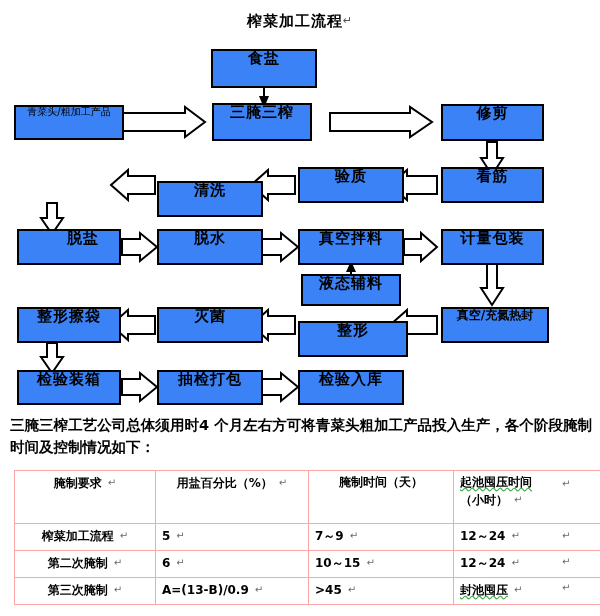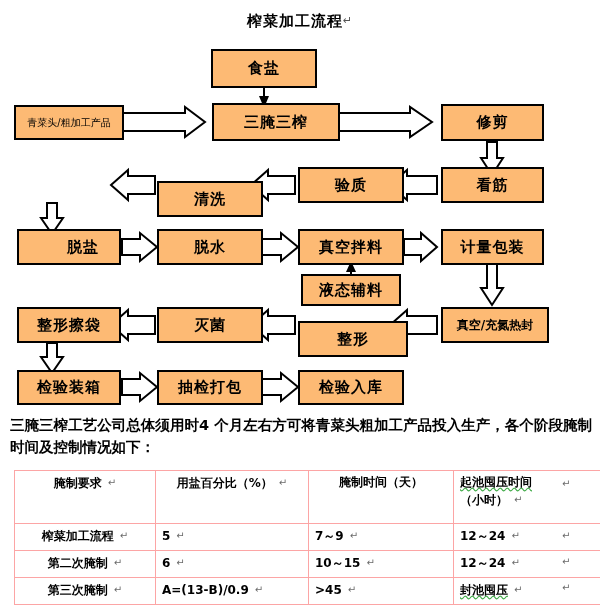--- a/index.html
+++ b/index.html
@@ -47,23 +47,22 @@
     left: 0;
     top: 0;
     width: 600px;
     height: 410px;
   }
 
   .node {
     position: absolute;
     box-sizing: border-box;
     border: 2px solid #000000;
-    background: #fdba74;
+    background: #3b82f6;
     display: flex;
-    align-items: center;
     justify-content: center;
     font-weight: bold;
     font-size: 15px;
     letter-spacing: 1px;
     line-height: 1;
     z-index: 2;
   }
   .node.small {
     font-size: 10px;
     letter-spacing: 0px;
@@ -198,21 +197,21 @@
   </svg>
 
   <div class="node" style="left:211px; top:49px;  width:106px; height:39px;">
     <span>食盐</span>
   </div>
 
   <div class="node small" style="left:14px; top:105px; width:110px; height:35px;">
     <span>青菜头/粗加工产品</span>
   </div>
 
-  <div class="node" style="left:212px; top:103px; width:128px; height:38px;">
+  <div class="node" style="left:212px; top:103px; width:100px; height:38px;">
     <span>三腌三榨</span>
   </div>
 
   <div class="node" style="left:441px; top:104px; width:103px; height:37px;">
     <span>修剪</span>
   </div>
 
 
   <div class="node" style="left:157px; top:181px; width:106px; height:36px;">
     <span>清洗</span>

